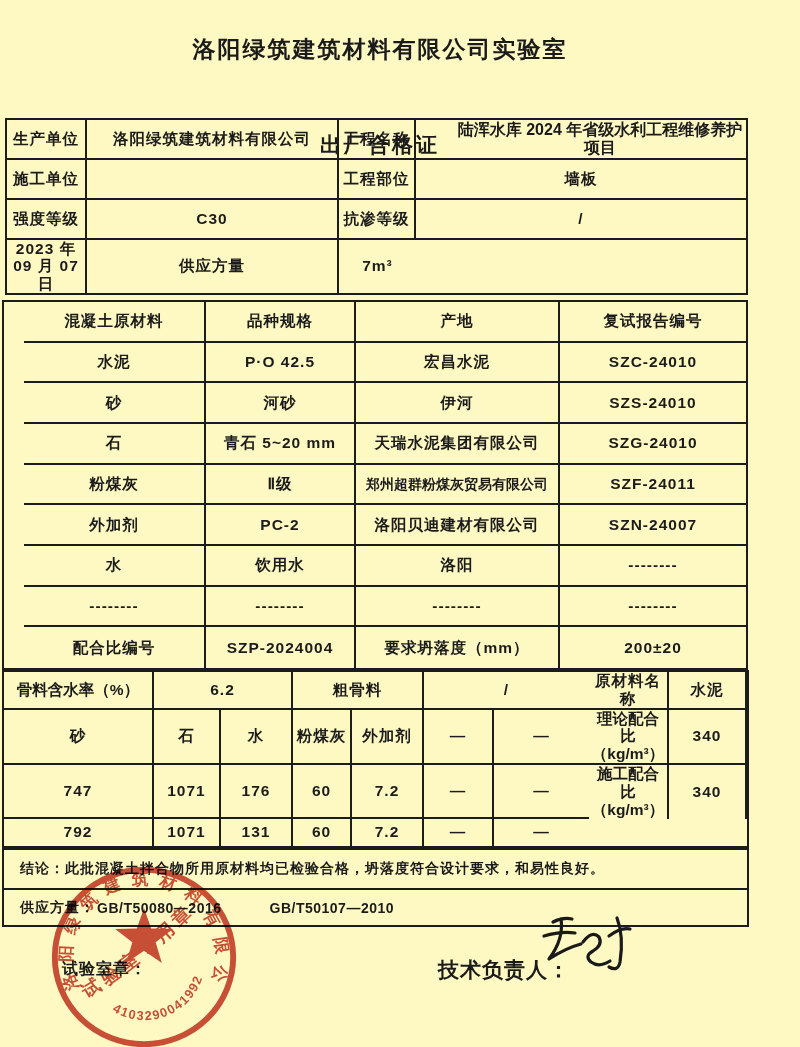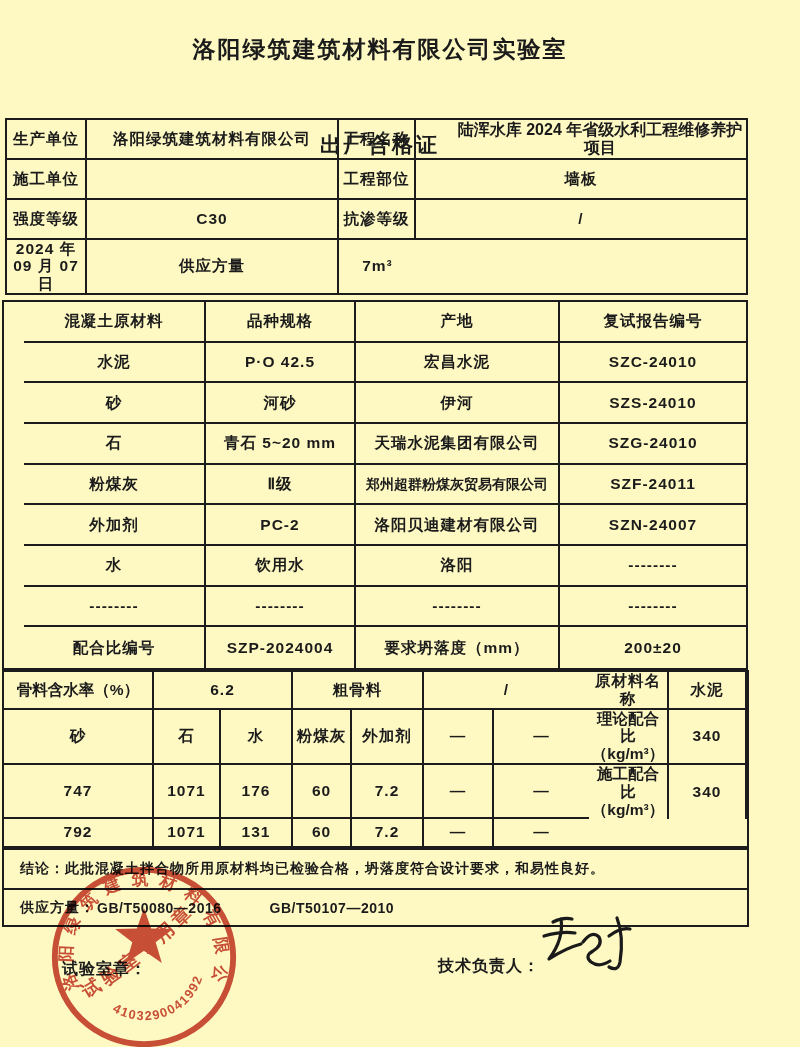--- a/index.html
+++ b/index.html
@@ -42,21 +42,21 @@
   }
   .concl { top:848px; height:42px; }
   .basis { top:888px; height:39px; gap:0; }
   .basis .std1 { margin-left:2px; letter-spacing:0.5px;}
   .basis .std2 { margin-left:48px; letter-spacing:0.5px;}
   .seal-label {
     position:absolute; left:62px; top:959px; font-size:16px; font-weight:bold;
     letter-spacing:1px; z-index:2;
   }
   .tech-label {
-    position:absolute; left:438px; top:956px; font-size:16px; font-weight:bold;
+    position:absolute; left:438px; top:956px; font-size:21px; font-weight:bold;
     letter-spacing:1px; z-index:2;
   }
   .stamp {
     position:absolute; left:46px; top:862px; width:196px; height:190px;
     z-index:3; opacity:0.88; mix-blend-mode:multiply; pointer-events:none;
   }
   .signature {
     position:absolute; left:537px; top:908px; width:112px; height:82px; z-index:2;
   }
 </style>
@@ -77,21 +77,21 @@
     <div>施工单位</div>
     <div></div>
     <div>工程部位</div>
     <div class="nr">墙板</div>
 
     <div>强度等级</div>
     <div>C30</div>
     <div>抗渗等级</div>
     <div class="nr">/</div>
 
-    <div class="nb">2024 年 09 月 07 日</div>
+    <div class="nb">2023 年 09 月 07 日</div>
     <div class="nb">供应方量</div>
     <div class="nb nr">7m³</div>
   </div>
 
   <div class="tbl t2">
     <div>混凝土原材料</div>
     <div>品种规格</div>
     <div>产地</div>
     <div class="nr">复试报告编号</div>
 

